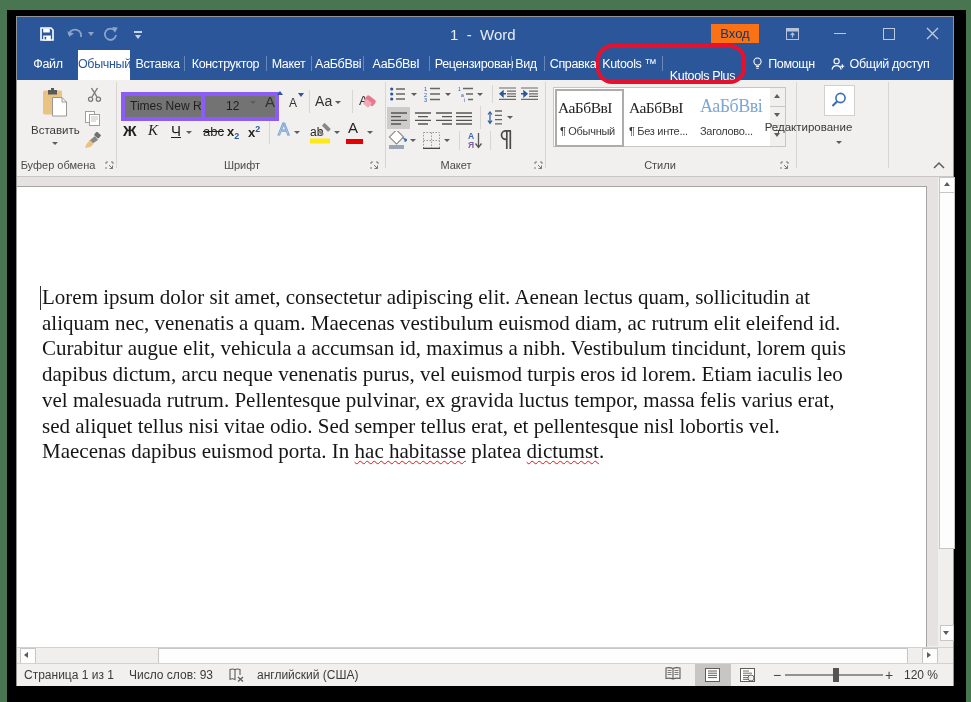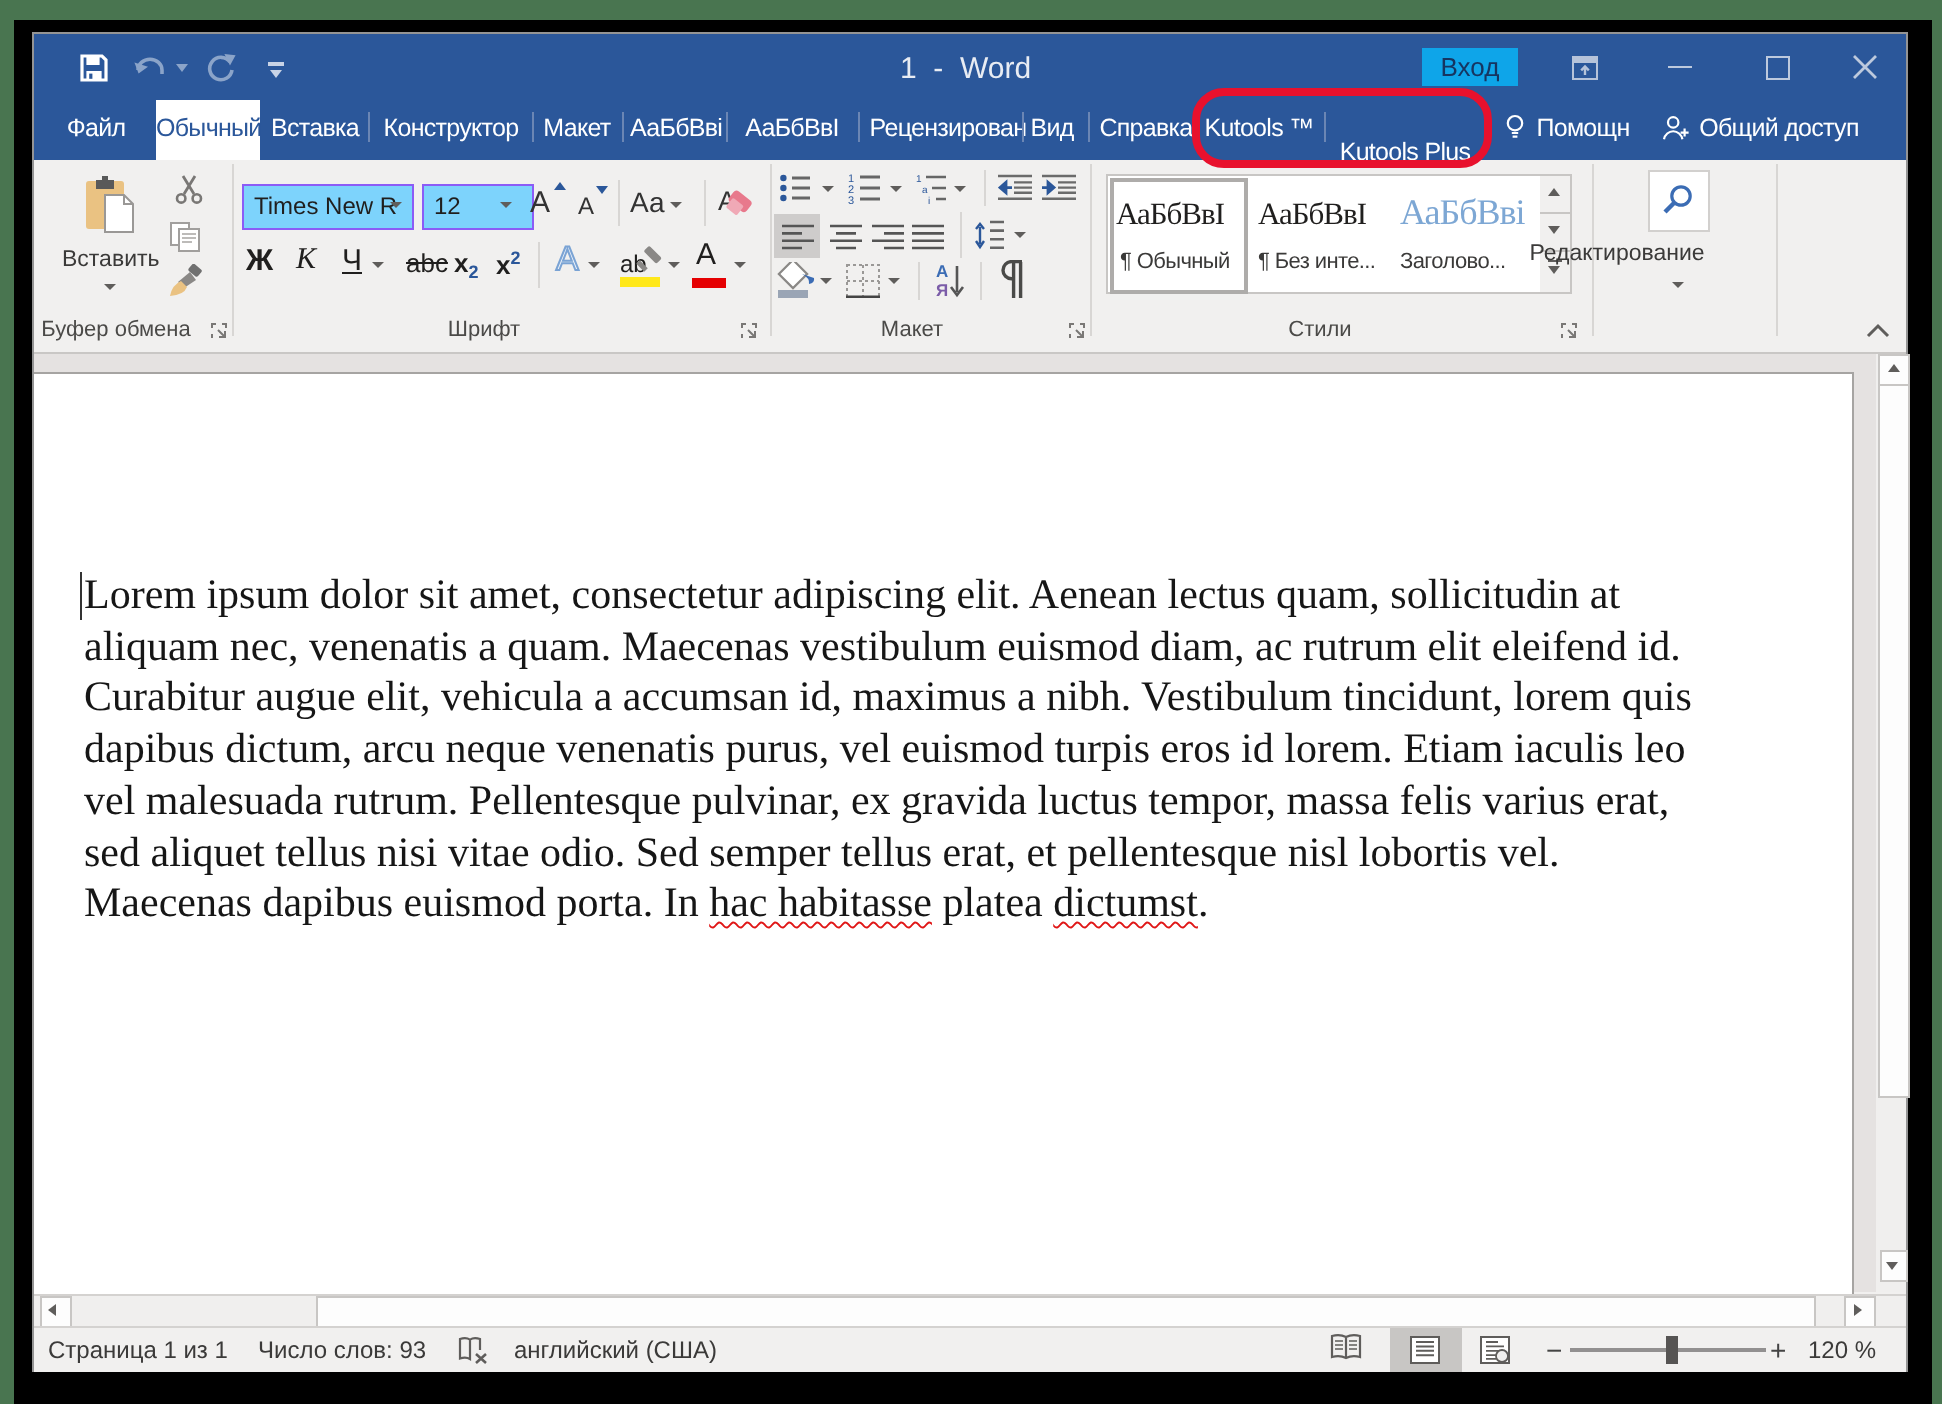--- a/index.html
+++ b/index.html
@@ -10,21 +10,21 @@
   
   #titlebar{left:0;top:0;width:936px;height:33px;background:#2b579a;color:#fff;}
   #tabrow{left:0;top:33px;width:936px;height:30px;background:#2b579a;z-index:5;}
   .tab{position:absolute;top:0;height:30px;line-height:28px;color:#fff;font-size:12.5px;text-align:center;letter-spacing:-0.35px;white-space:nowrap;}
   .tabsep{position:absolute;top:6px;height:15px;width:1px;background:#6b86b4;}
   #ribbon{left:0;top:60px;width:936px;height:100px;background:#f1f0ef;border-bottom:1px solid #c9c7c5;box-sizing:border-box;}
   .gsep{position:absolute;top:5px;height:86px;width:1px;background:#d8d6d4;}
   .glabel{position:absolute;top:82px;height:13px;font-size:11px;color:#4b4a48;text-align:center;}
   .launcher{position:absolute;width:9px;height:9px;}
   .dd{position:absolute;width:0;height:0;border-left:3.2px solid transparent;border-right:3.2px solid transparent;border-top:3.8px solid #5f5d5b;}
-  .combo{position:absolute;background:#7dd3fc;border:1px solid #8b5cf6;font-size:12px;color:#201f1e;}
+  .combo{position:absolute;background:#737373;border:4px solid #8b5cf6;font-size:12px;color:#201f1e;}
   .docbg{left:0;top:160px;width:936px;height:469px;background:#e5e2e1;}
   .statusbar{left:0;top:646px;width:936px;height:22px;background:#f1f0ef;border-top:1px solid #d4d2d0;
              font-size:12px;color:#3b3a39;}
   .sq{text-decoration:underline;text-decoration-style:wavy;text-decoration-color:#e01616;text-decoration-thickness:1px;text-underline-offset:2px;}
 </style></head>
 <body>
 <div class="abs" id="shadow"></div>
 <div class="abs" id="win">
   <div class="abs" id="titlebar">
 
@@ -43,21 +43,21 @@
 
     <svg class="abs" style="left:85px;top:9px" width="16" height="16" viewBox="0 0 16 16">
       <path d="M13 5 a5.6 5.6 0 1 0 1 4" fill="none" stroke="#8ba4c9" stroke-width="1.8"></path>
       <path d="M10.2 1 L15.8 1.6 L13 6.8 z" fill="#8ba4c9"></path>
     </svg>
 
     <div class="abs" style="left:117px;top:14px;width:8px;height:1.6px;background:#c8d3e6"></div>
     <div class="abs" style="left:117.5px;top:17.5px;width:0;height:0;border-left:3.5px solid transparent;border-right:3.5px solid transparent;border-top:4.5px solid #c8d3e6"></div>
     <div class="abs" style="left:433px;top:9px;width:160px;font-size:15px;color:#e8ecf3">1&nbsp; -&nbsp; Word</div>
 
-    <div class="abs" style="left:694px;top:6.5px;width:48px;height:19px;background:#0ea5e9;color:#163561;font-size:13px;text-align:center;line-height:19px;">Вход</div>
+    <div class="abs" style="left:694px;top:6.5px;width:48px;height:19px;background:#f97316;color:#163561;font-size:13px;text-align:center;line-height:19px;">Вход</div>
 
     <svg class="abs" style="left:769px;top:11px" width="13" height="12" viewBox="0 0 13 12">
       <rect x="0.5" y="0.5" width="12" height="11" fill="none" stroke="#b6c3da" stroke-width="1"></rect>
       <rect x="0.5" y="0.5" width="12" height="3" fill="#b6c3da"></rect>
       <path d="M6.5 9.5 L6.5 5.5 M4.6 7.2 L6.5 5.2 L8.4 7.2" fill="none" stroke="#b6c3da" stroke-width="1.2"></path>
     </svg>
 
     <div class="abs" style="left:817px;top:16px;width:12px;height:1.4px;background:#bdc9dd"></div>
     <div class="abs" style="left:866px;top:11px;width:10px;height:10px;border:1.4px solid #bdc9dd"></div>
     <svg class="abs" style="left:909px;top:10px" width="13" height="13" viewBox="0 0 13 13">
@@ -128,21 +128,21 @@
     </svg>
     <div class="glabel" style="left:0px;width:82px;">Буфер обмена</div>
     <svg class="abs launcher" style="left:88px;top:84px" width="9" height="9" viewBox="0 0 9 9">
       <path d="M1 3 V1 H3 M6 1 H8 V3 M1 6 V8" fill="none" stroke="#7a7876" stroke-width="1"></path>
       <path d="M4 4 L7.5 7.5 M7.5 4.5 V7.5 H4.5" fill="none" stroke="#7a7876" stroke-width="1"></path>
     </svg>
     <div class="gsep" style="left:99px"></div>
 
     <div class="combo" style="left:104px;top:15px;width:79px;height:21px;line-height:21px;padding-left:5px;">Times New R</div>
     <div class="dd" style="left:178px;top:24px;border-top-color:#5f5d5b"></div>
-    <div class="combo" style="left:194px;top:15px;width:49px;height:21px;line-height:21px;padding-left:5px;">12</div>
+    <div class="combo" style="left:184px;top:15px;width:49px;height:21px;line-height:21px;padding-left:21px;">12</div>
     <div class="dd" style="left:233px;top:24px;border-top-color:#5f5d5b"></div>
     <div class="abs" style="left:248px;top:16px;font-size:15px;color:#333">А</div>
     <div class="abs" style="left:260px;top:14px;width:0;height:0;border-left:3.5px solid transparent;border-right:3.5px solid transparent;border-bottom:4px solid #2b579a"></div>
     <div class="abs" style="left:272px;top:19px;font-size:12px;color:#333">А</div>
     <div class="abs" style="left:281px;top:16px;width:0;height:0;border-left:3.5px solid transparent;border-right:3.5px solid transparent;border-top:4px solid #2b579a"></div>
     <div class="abs" style="left:292px;top:13px;width:1px;height:23px;background:#d8d6d4"></div>
     <div class="abs" style="left:298px;top:16px;font-size:14px;color:#333">Аа</div>
     <div class="dd" style="left:318px;top:24px;border-top-color:#5f5d5b"></div>
     <div class="abs" style="left:335px;top:13px;width:1px;height:23px;background:#d8d6d4"></div>
     <div class="abs" style="left:342px;top:16px;font-size:13.5px;color:#333">А</div>

